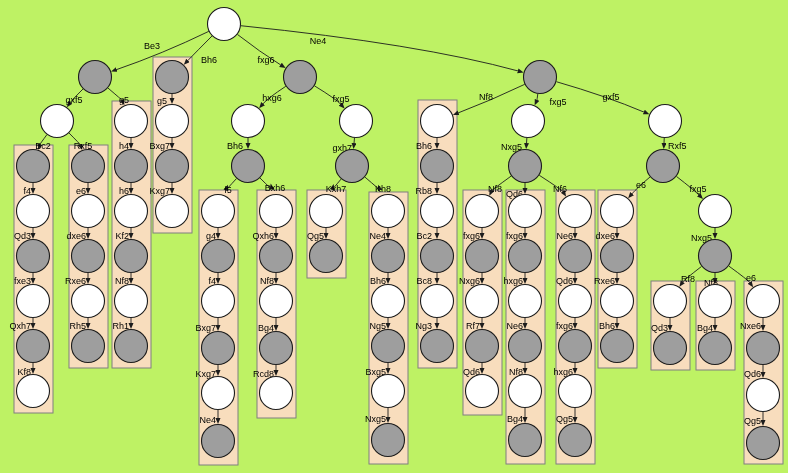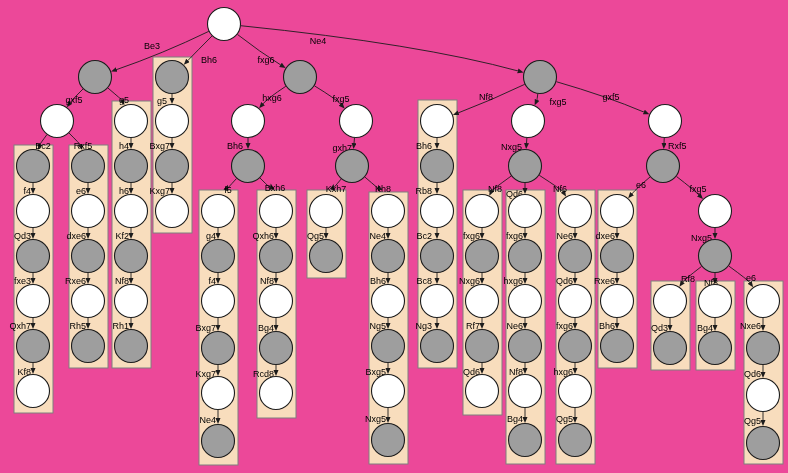--- a/index.html
+++ b/index.html
@@ -1,16 +1,16 @@
 <!DOCTYPE html>
 <html><head>
 <meta charset="utf-8">
 <style>
   html,body{margin:0;padding:0;background:#ffffff;}
-  .stage{position:relative;width:788px;height:473px;background:#ec4899;overflow:hidden;
+  .stage{position:relative;width:788px;height:473px;background:#bef264;overflow:hidden;
          font-family:"Liberation Sans", sans-serif;}
   svg text{font-family:"Liberation Sans", sans-serif;font-size:9px;fill:#000000;}
 </style>
 </head>
 <body>
 
 <div class="stage">
   <svg id="tree-svg" width="788" height="473" viewBox="0 0 788 473" xmlns="http://www.w3.org/2000/svg">
       <defs>
         <marker id="arrow" markerWidth="7" markerHeight="6" refX="0.5" refY="2.5" orient="auto" markerUnits="userSpaceOnUse">

